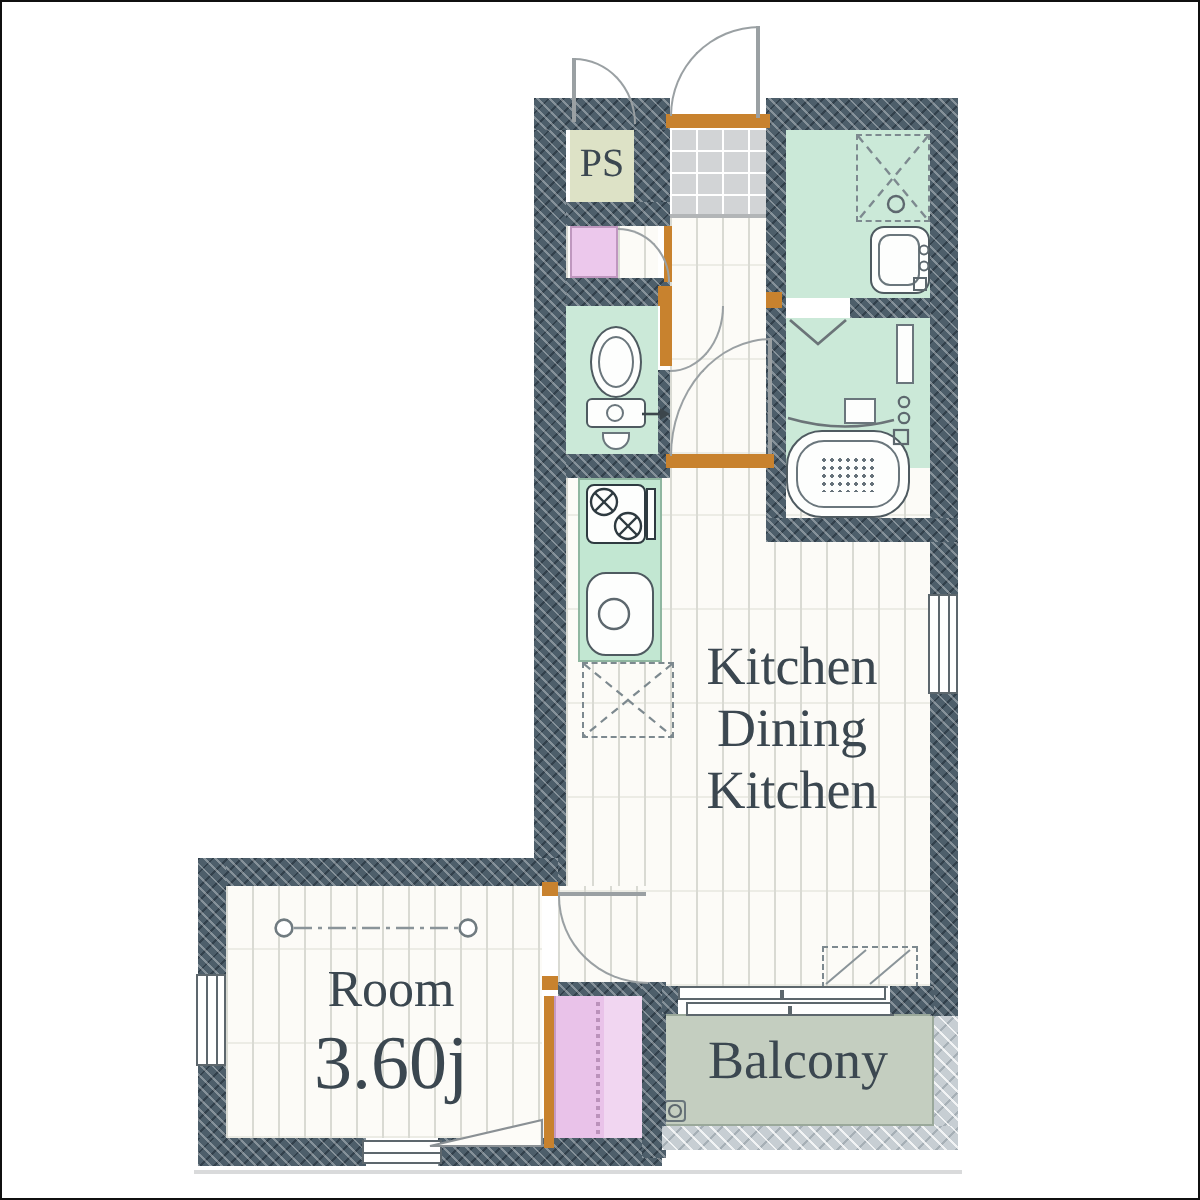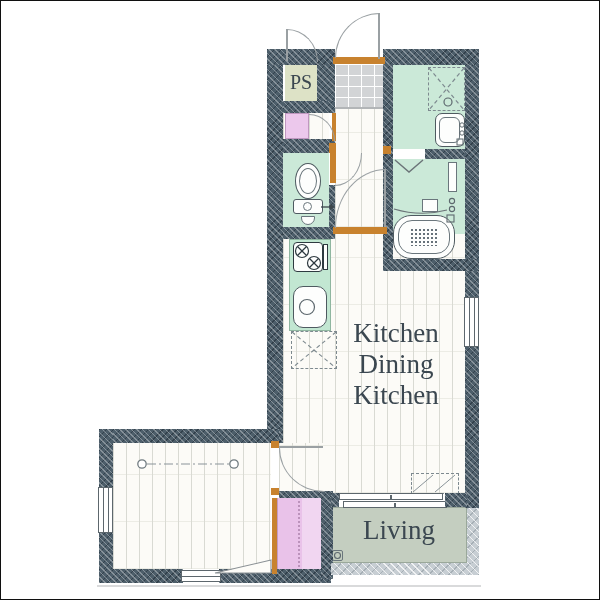--- a/index.html
+++ b/index.html
@@ -227,16 +227,20 @@
   </svg>
 
   <div class="lbl" style="left:284px;top:70px;width:32px;font-size:20px;">PS</div>
 
   <div class="lbl" style="left:320px;top:317px;width:150px;font-size:27px;">
     <div>Kitchen</div>
     <div>Dining</div>
     <div>Kitchen</div>
   </div>
 
-
-  <div class="lbl" style="left:333px;top:514px;width:130px;font-size:27px;">Living</div>
+  <div class="lbl" style="left:122px;top:479px;width:145px;font-size:26px;">
+    <div>Room</div>
+    <div style="font-size:38px;margin-top:1px;">3.60j</div>
+  </div>
+
+  <div class="lbl" style="left:333px;top:514px;width:130px;font-size:27px;">Balcony</div>
 
 </div>
 
 </body></html>

